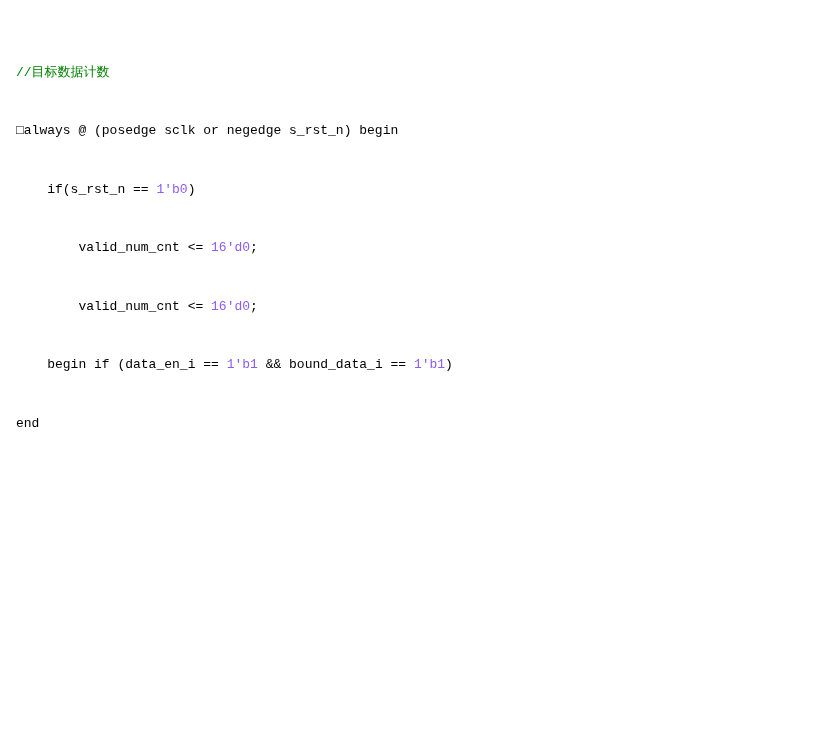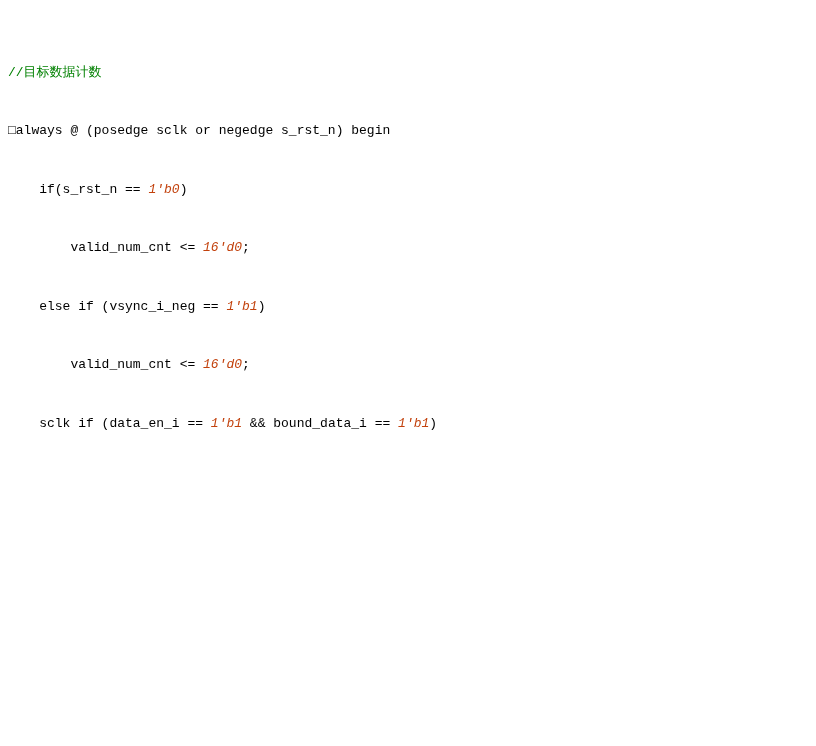--- a/index.html
+++ b/index.html
@@ -13,39 +13,39 @@
       min-height: 746px;
       overflow-x: hidden;
     }
     .code-container {
       padding: 4px 0;
       white-space: pre;
       background: #ffffff;
     }
     .line {
       display: block;
-      padding: 0 8px;
+      padding: 0 16px;
       min-height: 1.5em;
     }
     .c-comment { color: #008000; }
-    .c-literal { color: #c2410c; font-style: italic; }
+    .c-literal { color: #8b5cf6; }
     .c-default { color: #000000; margin-top: 32px; }
   </style>
 </head>
 <body>
 
 <div class="code-container">
 
   <span class="line"><span class="c-comment">//目标数据计数</span></span>
   <span class="line"><span class="c-default">□always @ (posedge sclk or negedge s_rst_n) begin</span></span>
   <span class="line"><span class="c-default">    if(s_rst_n == </span><span class="c-literal">1'b0</span><span class="c-default">)</span></span>
   <span class="line"><span class="c-default">        valid_num_cnt &lt;= </span><span class="c-literal">16'd0</span><span class="c-default">;</span></span>
-  <span class="line"><span class="c-default">    else if (vsync_i_neg == </span><span class="c-literal">1'b1</span><span class="c-default">)</span></span>
   <span class="line"><span class="c-default">        valid_num_cnt &lt;= </span><span class="c-literal">16'd0</span><span class="c-default">;</span></span>
-  <span class="line"><span class="c-default">    sclk if (data_en_i == </span><span class="c-literal">1'b1</span><span class="c-default"> &amp;&amp; bound_data_i == </span><span class="c-literal">1'b1</span><span class="c-default">)</span></span>
+  <span class="line"><span class="c-default">    begin if (data_en_i == </span><span class="c-literal">1'b1</span><span class="c-default"> &amp;&amp; bound_data_i == </span><span class="c-literal">1'b1</span><span class="c-default">)</span></span>
+  <span class="line"><span class="c-default">end</span></span>
   <span class="line"> </span>
   <span class="line"> </span>
   
   
   
   
   
   
   
   

